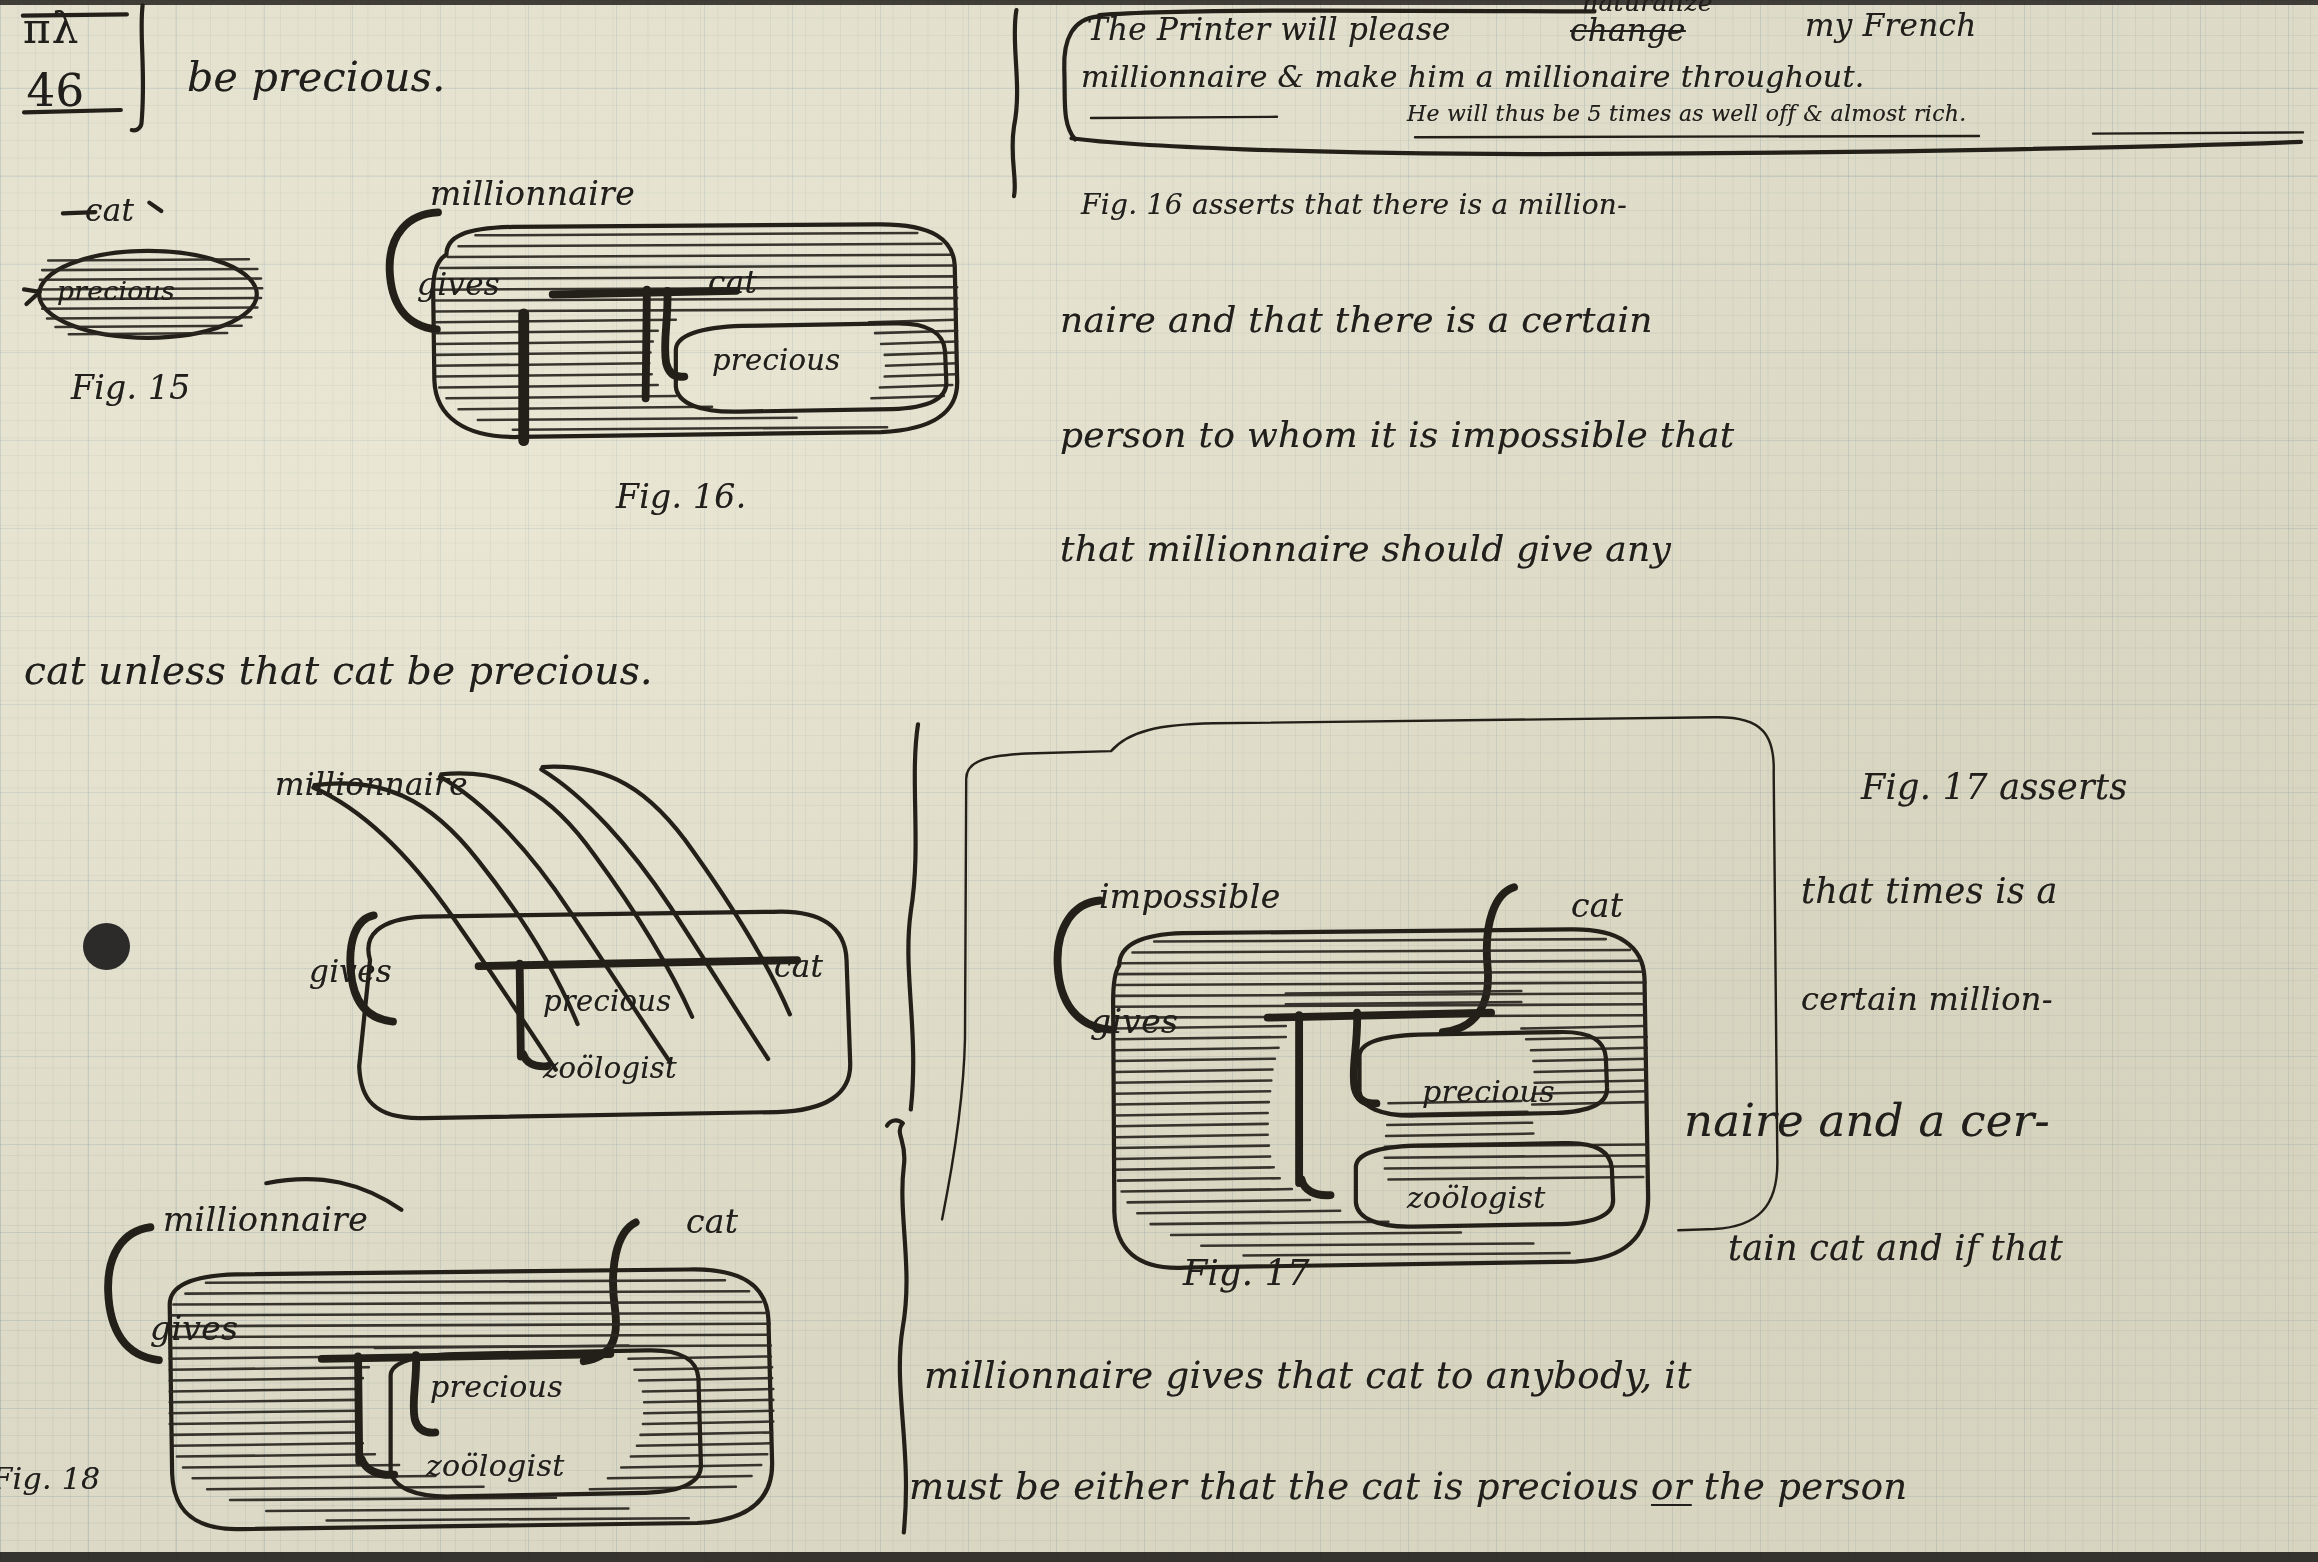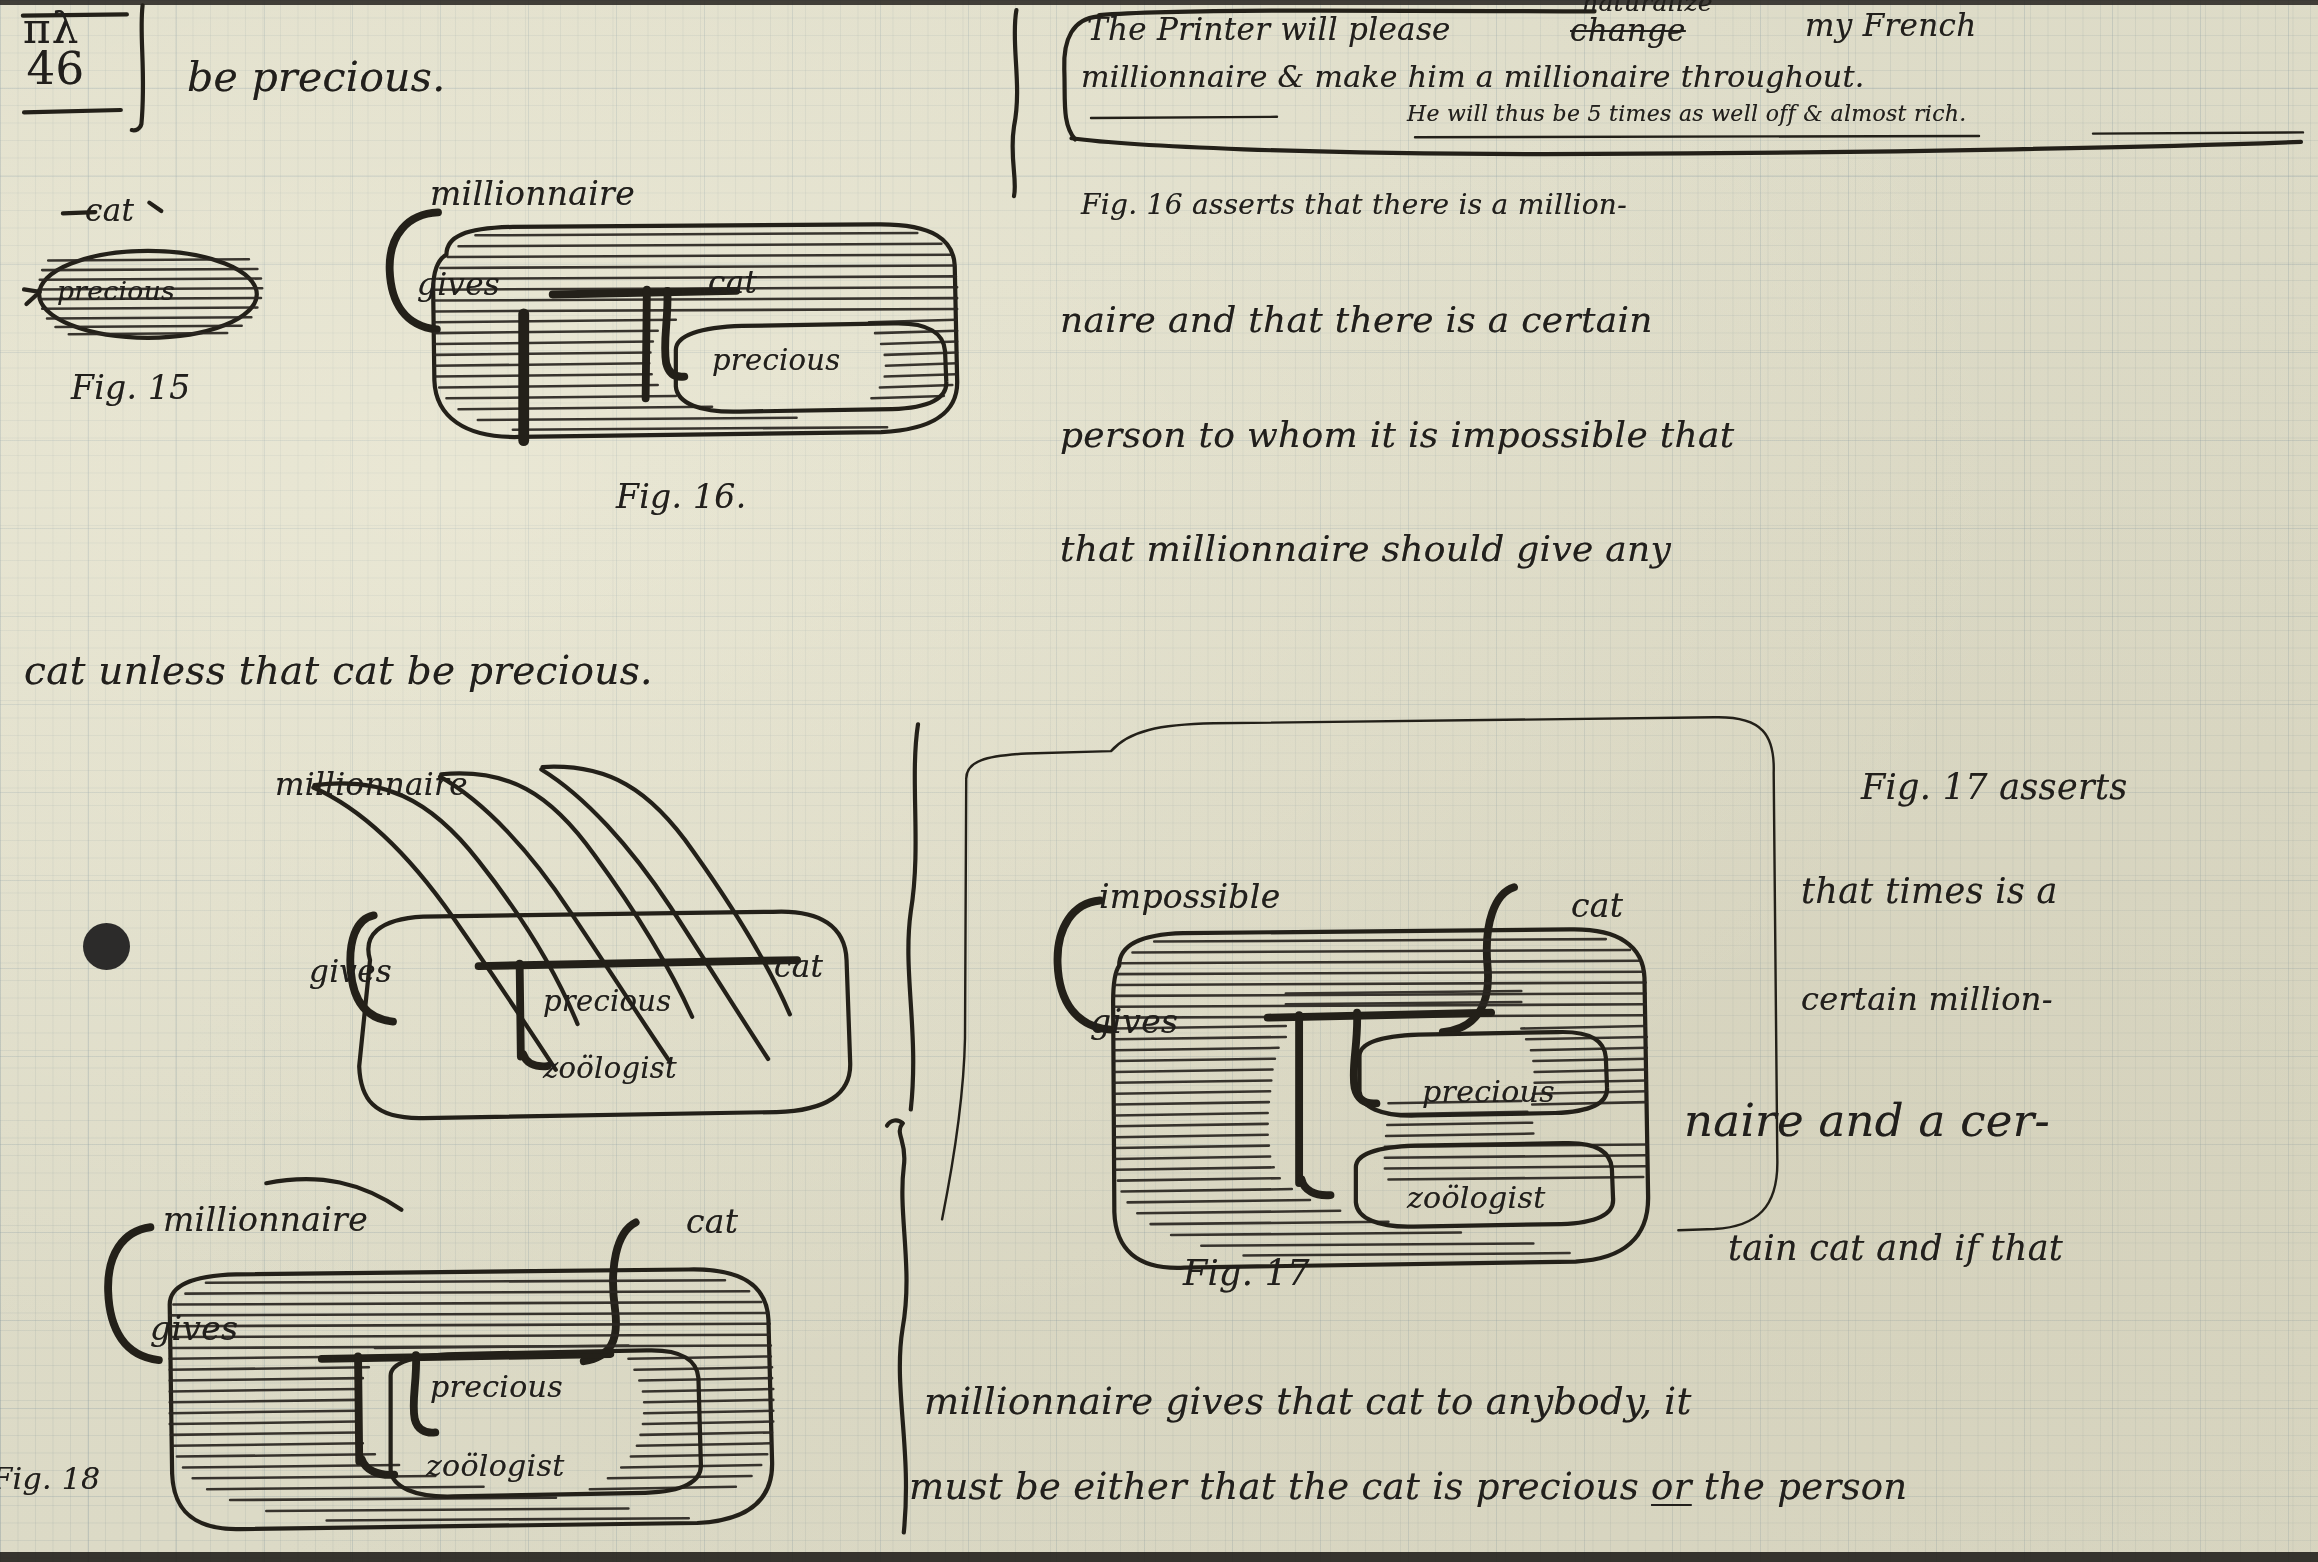--- a/index.html
+++ b/index.html
@@ -69,21 +69,21 @@
   <div id="grid"></div>
   <div id="paperTone"></div>
   <div id="topEdge"></div>
   <div id="botEdge"></div>
 
   <svg style="left:12px;top:6px;" width="133" height="127" viewBox="0 0 220 210">
     <path class="stroke med" d="M18 16 L190 14"></path>
     <path class="stroke med" d="M20 176 L180 172"></path>
   </svg>
   <div class="ink pagenum" style="left:23px;top:3.6px;font-size:42px;letter-spacing:1.2px;">πλ</div>
-  <div class="ink pagenum" style="left:26.6px;top:42px;font-size:45px;">46</div>
+  <div class="ink pagenum" style="left:26.6px;top:64px;font-size:45px;">46</div>
   <svg style="left:127px;top:0px;" width="36" height="139" viewBox="0 0 60 230">
     <path class="stroke med" d="M26 8 C20 60, 32 120, 24 206 C22 214, 14 218, 8 216"></path>
   </svg>
 
   <div class="ink body-line" style="left:187px;top:57px;font-size:41px;">be precious.</div>
 
   <svg style="left:996px;top:6px;" width="48" height="193" viewBox="0 0 80 320">
     <path class="stroke med" d="M34 6 C24 60, 44 130, 30 200 C22 250, 36 290, 30 316"></path>
   </svg>
 
@@ -371,19 +371,19 @@
     <path class="stroke thick" d="M548 224 C550 268, 540 300, 546 330 C550 346, 562 354, 580 352"></path>
 
     <path class="stroke med" d="M506 258 C506 236, 546 224, 614 222 L930 216 C990 214, 1014 234, 1016 262
                                  L1020 404 C1022 434, 990 450, 928 452 L610 458 C546 460, 508 442, 506 414 Z"></path>
   </svg>
   <div class="ink lbl" style="left:150px;top:1309px;font-size:33px;">gives</div>
   <div class="ink lbl-sm" style="left:430px;top:1369px;font-size:30px;">precious</div>
   <div class="ink lbl-sm" style="left:426px;top:1448px;font-size:30px;">zoölogist</div>
   <div class="ink figcap" style="left:-8.5px;top:1461px;font-size:30px;">Fig. 18</div>
 
-  <div class="ink body-line" style="left:924px;top:1357px;font-size:37px;margin-top:26px;">millionnaire gives that cat to anybody, it</div>
+  <div class="ink body-line" style="left:924px;top:1357px;font-size:37px;">millionnaire gives that cat to anybody, it</div>
   <div class="ink body-line" style="left:909px;top:1468px;font-size:37px;">
     <span>must be either that the cat is precious </span><span class="uline">or</span><span> the person</span>
   </div>
 
 </div>
 
 
 </body></html>

